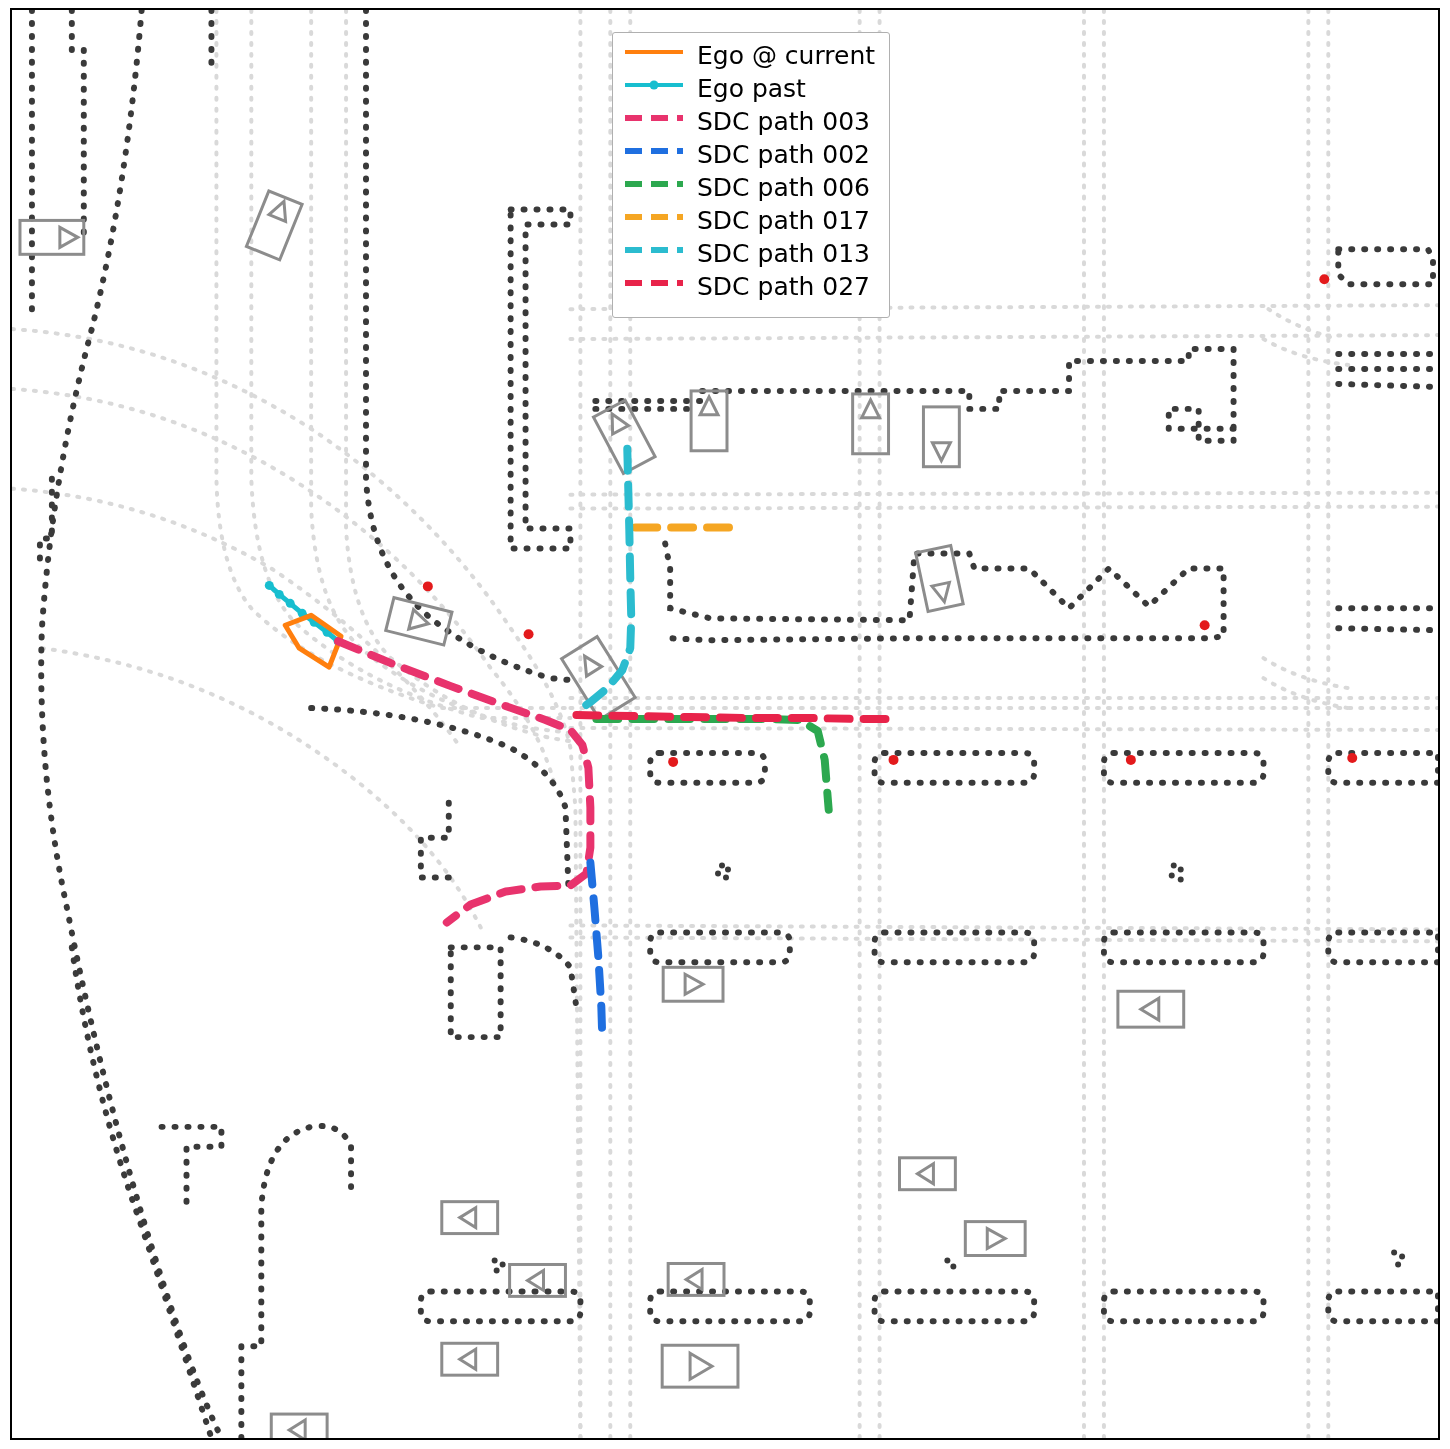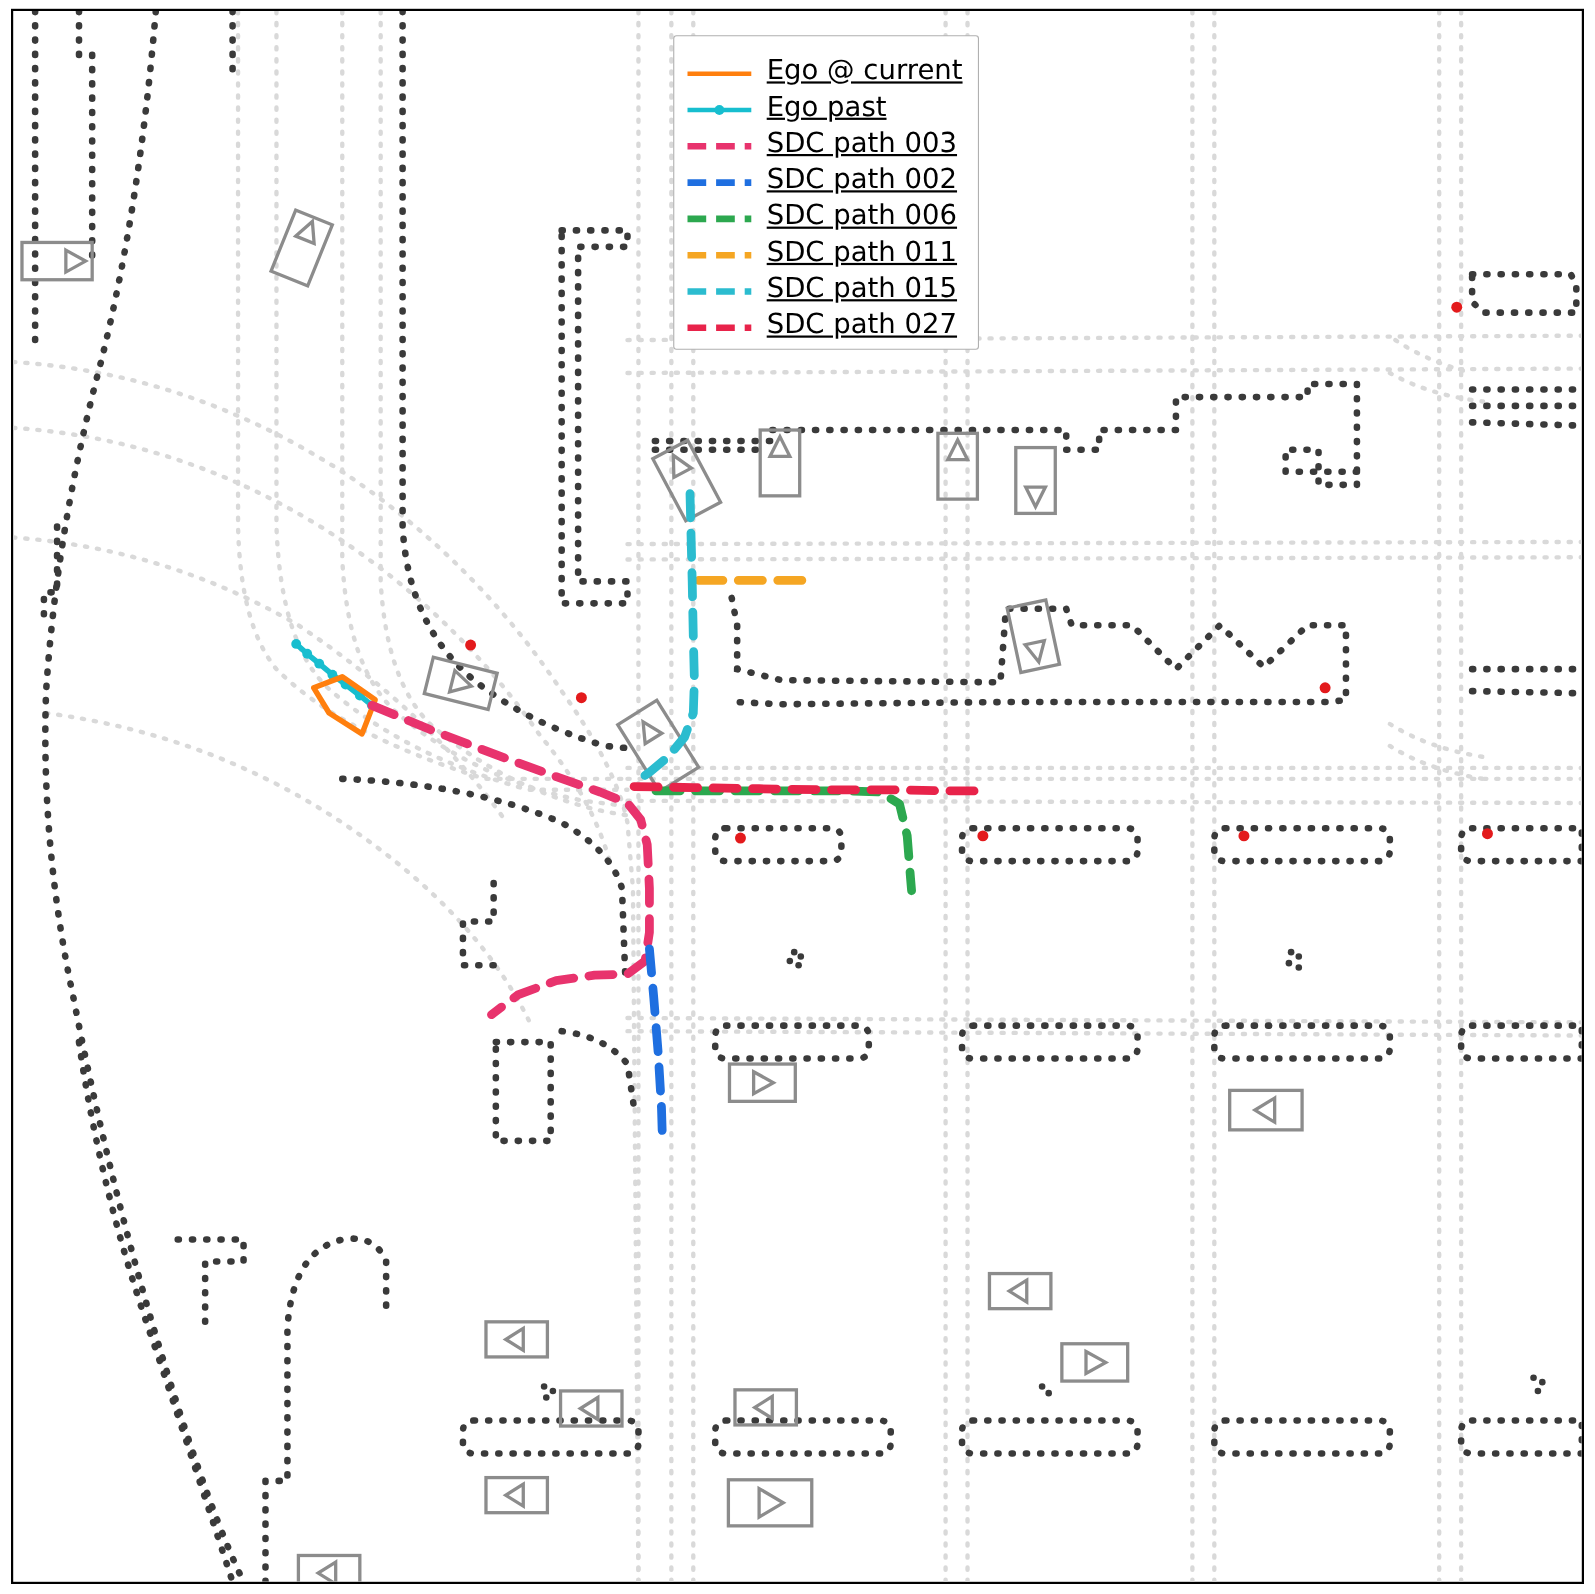--- a/index.html
+++ b/index.html
@@ -39,23 +39,22 @@
     left: 600px;
     top: 22px;
     background: #ffffff;
     border: 1px solid #b0b0b0;
     border-radius: 3px;
     padding: 10px 14px 10px 10px;
     box-sizing: border-box;
   }
   .legend-row {
     display: flex;
-    align-items: flex-end;
+    align-items: flex-start;
     height: 33px;
-    text-decoration: underline;
   }
   .legend-swatch {
     width: 62px;
     height: 18px;
     position: relative;
     margin-right: 12px;
     flex: none;
   }
   .legend-swatch svg { display: block; }
   .legend-label {
@@ -343,29 +342,29 @@
             </svg>
         </span>
         <span class="legend-label">SDC path 006</span>
       </div>
       <div class="legend-row">
         <span class="legend-swatch">
           <svg width="62" height="18" viewBox="0 0 62 18">
               <line x1="2" y1="9" x2="60" y2="9" stroke="#f5a623" stroke-width="6" stroke-dasharray="17 9"></line>
             </svg>
         </span>
-        <span class="legend-label">SDC path 011</span>
+        <span class="legend-label">SDC path 017</span>
       </div>
       <div class="legend-row">
         <span class="legend-swatch">
           <svg width="62" height="18" viewBox="0 0 62 18">
               <line x1="2" y1="9" x2="60" y2="9" stroke="#2bbccf" stroke-width="6" stroke-dasharray="17 9"></line>
             </svg>
         </span>
-        <span class="legend-label">SDC path 015</span>
+        <span class="legend-label">SDC path 013</span>
       </div>
       <div class="legend-row">
         <span class="legend-swatch">
           <svg width="62" height="18" viewBox="0 0 62 18">
               <line x1="2" y1="9" x2="60" y2="9" stroke="#e8234a" stroke-width="6" stroke-dasharray="17 9"></line>
             </svg>
         </span>
         <span class="legend-label">SDC path 027</span>
       </div>
     </div>

